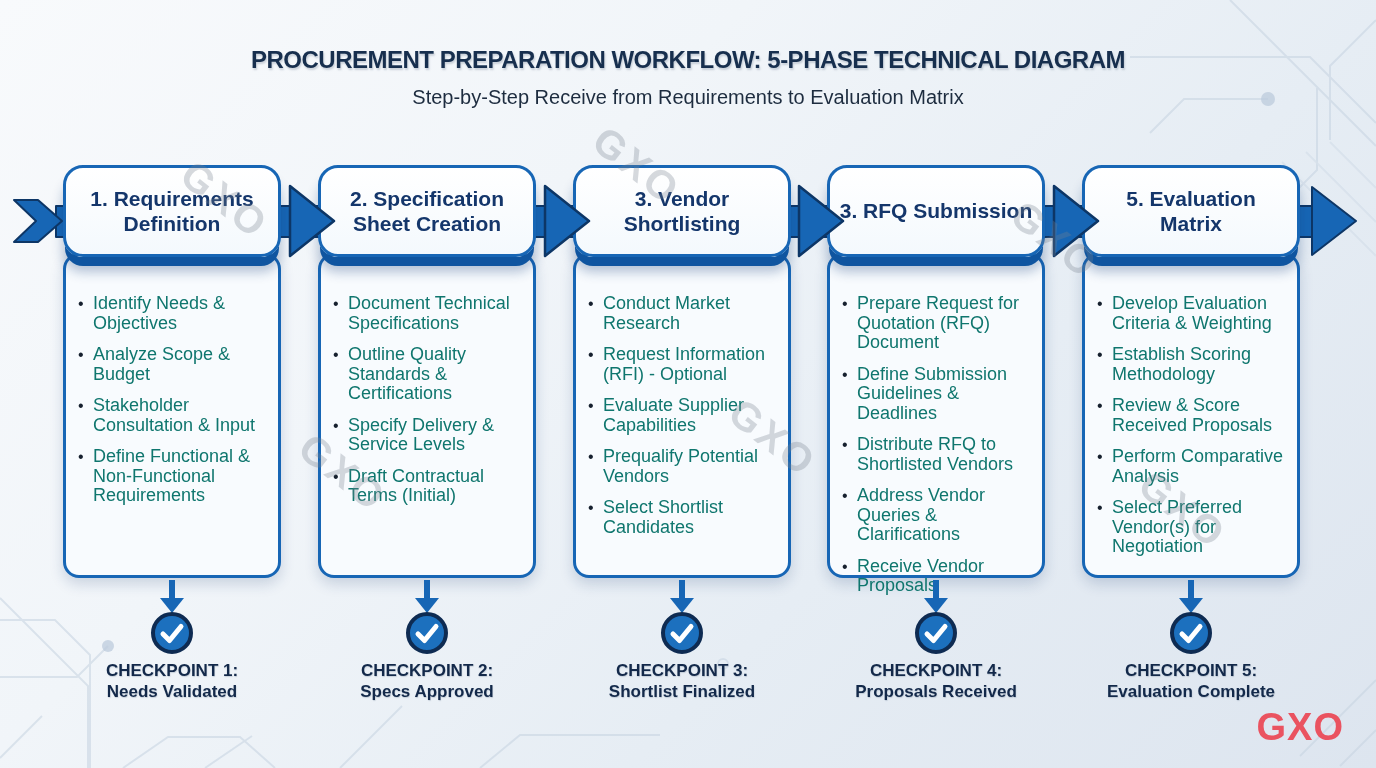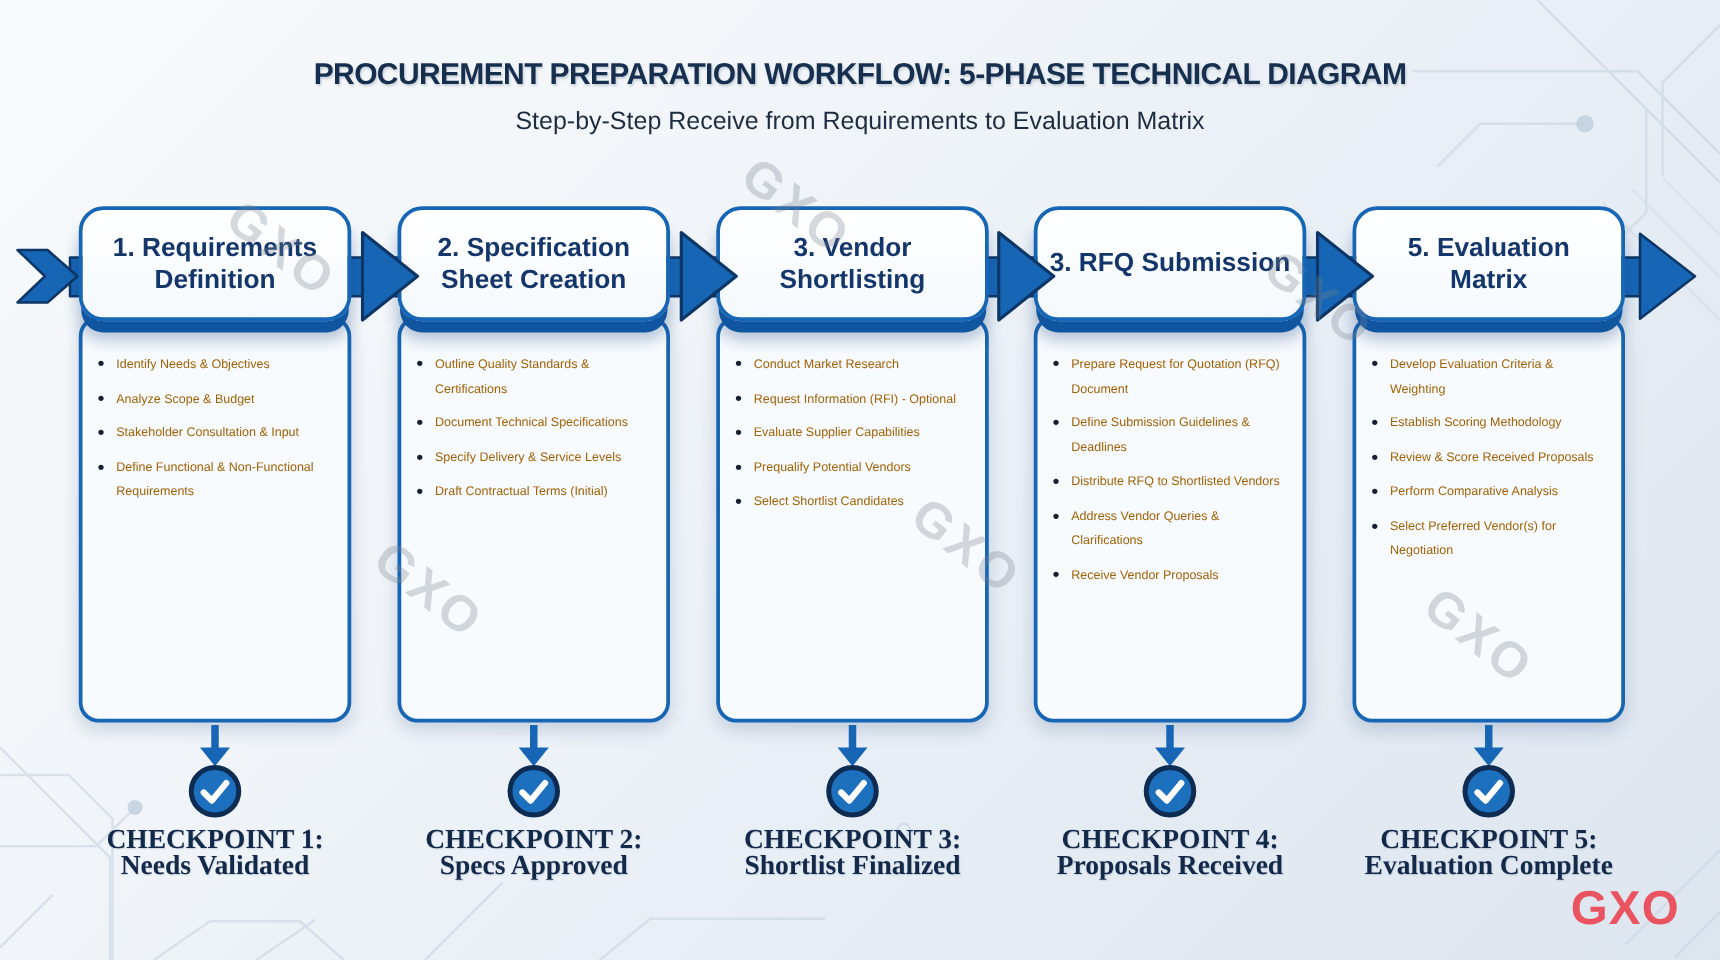--- a/index.html
+++ b/index.html
@@ -36,31 +36,30 @@
 
   .content-box{
     position:absolute;left:0;top:253px;width:218px;height:325px;z-index:2;
     background:#f8fbfe;border:3px solid #1766b5;border-radius:16px;
     box-shadow:0 6px 14px rgba(23,58,110,.18);
     box-sizing:border-box;padding:26px 8px 8px 10px;
   }
   .content-box ul{list-style:none;margin:0;padding:0;}
   .content-box li{
     position:relative;padding-left:17px;margin-bottom:8px;
-    font-size:10px;line-height:19.5px;color:#a16207;
+    font-size:18px;line-height:19.5px;color:#0f766e;margin-top:12px;
   }
   .content-box li::before{content:"\2022";position:absolute;left:2px;top:0;color:#16202e;font-size:16px;}
 
   .cp-arrow{position:absolute;left:89px;top:580px;z-index:2;}
   .cp-circle{position:absolute;left:87px;top:611px;z-index:2;}
   .cp-text{
     position:absolute;left:-10px;top:660px;width:238px;text-align:center;z-index:2;
-    font-size:22px;font-weight:bold;color:#13294a;line-height:21px;
+    font-size:17px;font-weight:bold;color:#13294a;line-height:21px;
     text-shadow:0.5px 1px 1px rgba(130,145,165,.35);
-    font-family:Liberation Serif, serif;
   }
 
   .watermark{
     position:absolute;z-index:6;font-size:40px;font-weight:bold;letter-spacing:3px;
     color:rgba(118,128,143,.30);transform:rotate(38deg);transform-origin:left top;
     user-select:none;
   }
   .brand-logo{
     position:absolute;right:32px;top:706px;z-index:7;
     font-size:38px;font-weight:bold;color:#ea5360;letter-spacing:1px;
@@ -140,22 +139,22 @@
       <div>Needs Validated</div>
     </div>
   </div>
 
   <div class="phase-col col-2">
     <div class="header-box">
       <div class="ht">2. Specification Sheet Creation</div>
     </div>
     <div class="content-box">
       <ul>
+          <li>Document Technical Specifications</li>
           <li>Outline Quality Standards &amp; Certifications</li>
-          <li>Document Technical Specifications</li>
           <li>Specify Delivery &amp; Service Levels</li>
           <li>Draft Contractual Terms (Initial)</li>
         </ul>
     </div>
     <svg class="cp-arrow" width="40" height="34">
         <rect x="17" y="0" width="6" height="20" fill="#1766b5"></rect>
         <polygon points="8,18 32,18 20,33" fill="#1766b5"></polygon>
       </svg>
     <svg class="cp-circle" width="44" height="44">
         <circle cx="22" cy="22" r="19" fill="#1c70be" stroke="#0e2b52" stroke-width="4"></circle>

